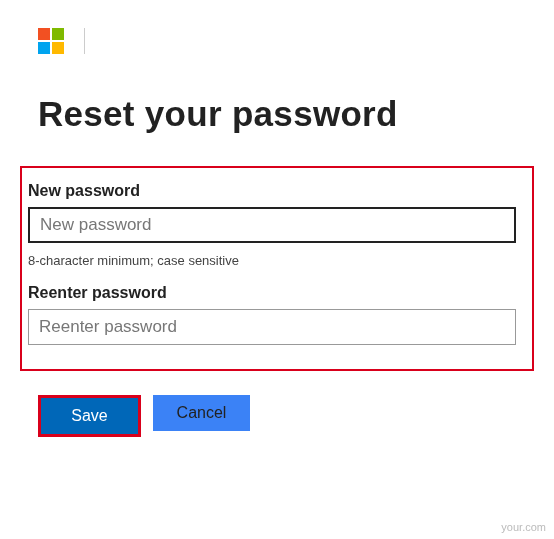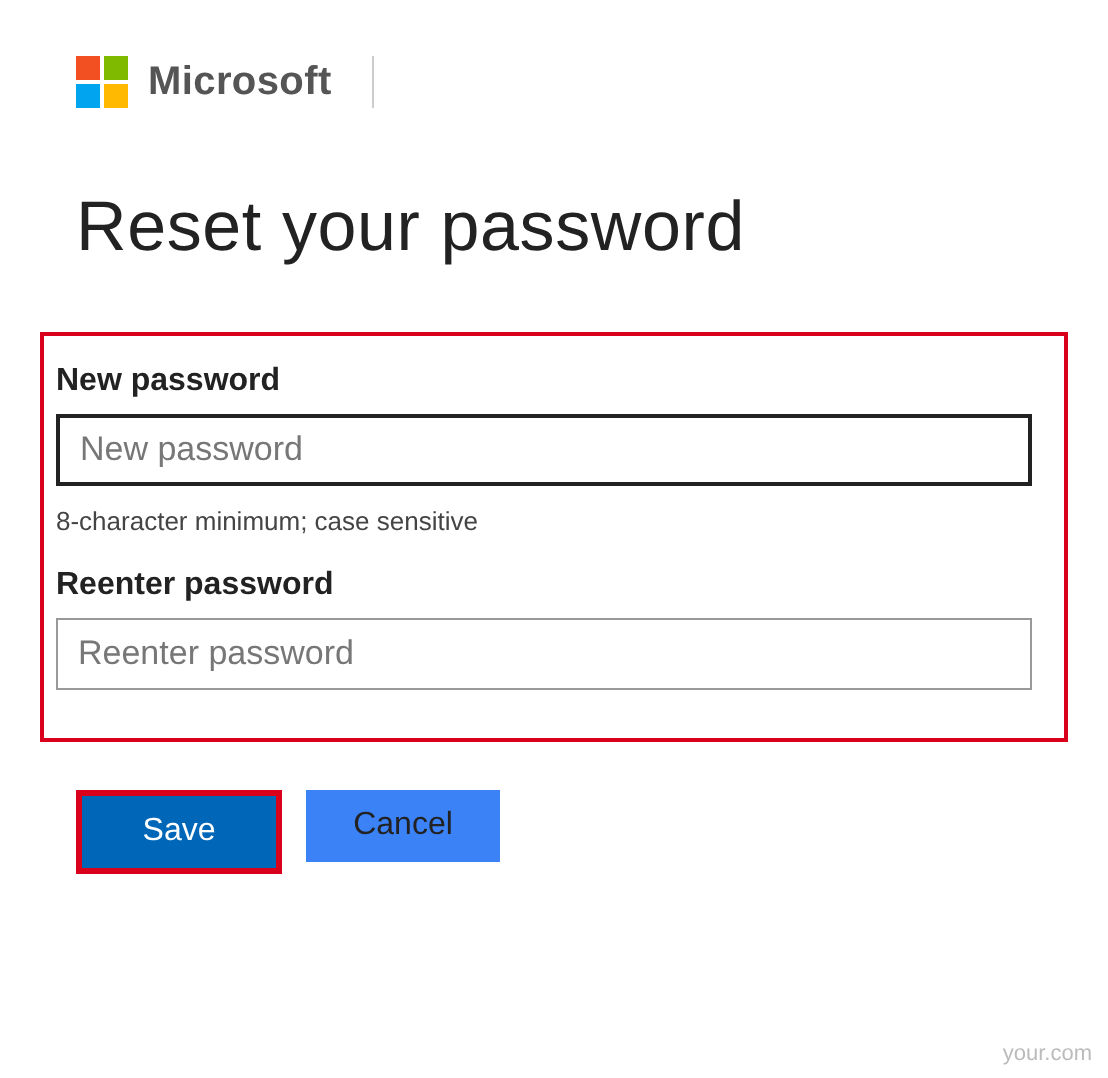--- a/index.html
+++ b/index.html
@@ -42,21 +42,21 @@
       background: #ccc;
       margin: 0 10px;
     }
     .account-text {
       font-size: 20px;
       font-weight: 300;
       color: #666;
     }
     .page-title {
       font-size: 35px;
-      font-weight: 400;
+      font-weight: 700;
       color: #222;
       padding: 40px 0 0 38px;
       letter-spacing: 0.3px;
     }
     .form-section {
       margin: 32px 20px 0 20px;
       border: 2px solid #d9001b;
       padding: 14px 16px 16px 6px;
     }
     .field-group {
@@ -132,21 +132,20 @@
 </head>
 <body>
 
 <div class="header">
   <div class="ms-logo">
     <div></div>
       <div></div>
       <div></div>
       <div></div>
   </div>
-  <span class="ms-text">Microsoft</span>
   <div class="divider"></div>
 </div>
 
 <h1 class="page-title">Reset your password</h1>
 
 <div class="form-section">
   <div class="field-group">
     <div class="field-label">New password</div>
     <input type="text" class="text-input" placeholder="New password" style="">
   </div>

